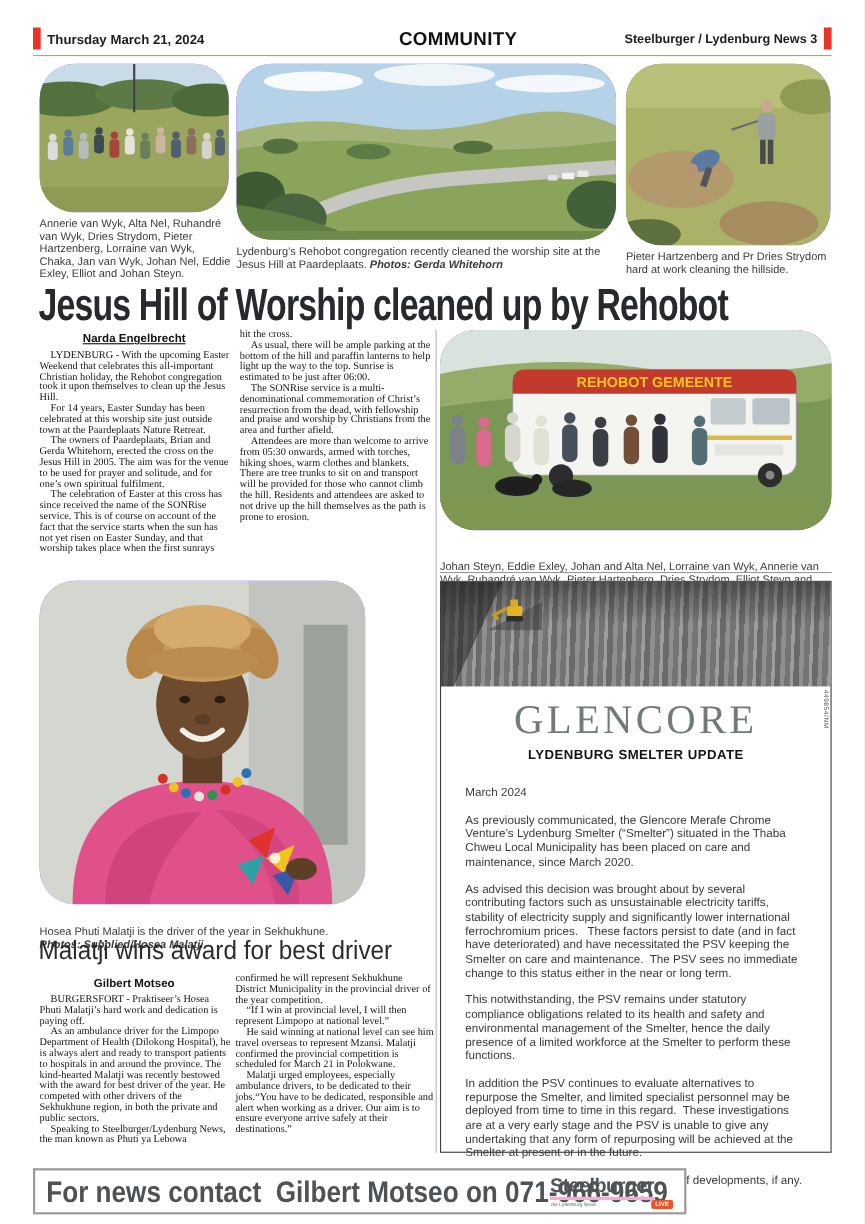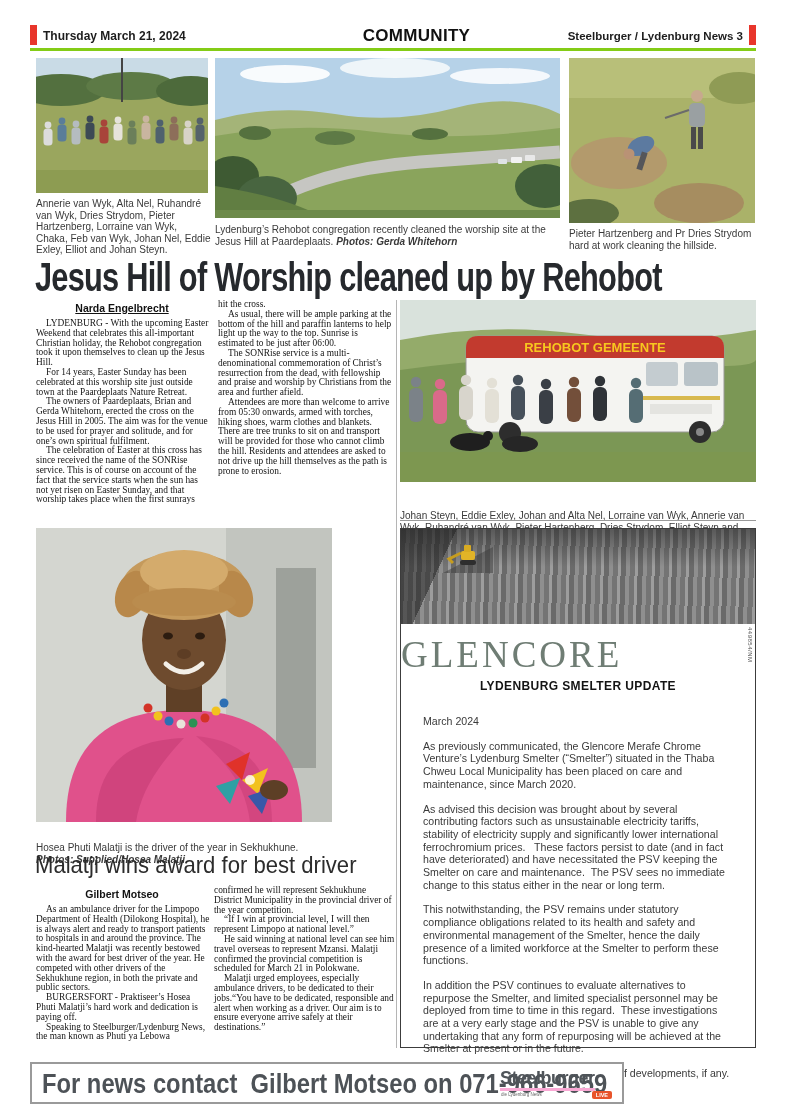--- a/index.html
+++ b/index.html
@@ -1,27 +1,27 @@
 <!DOCTYPE html>
 <html><head>
 <meta charset="utf-8">
 <style>
   * { margin:0; padding:0; box-sizing:border-box; }
   html,body { background:#e9e9e9; }
   body { font-family:"Liberation Serif", serif; }
   .page { position:relative; width:786px; height:1113px; background:#ffffff; margin:0 auto; overflow:hidden; }
 
   
-  .header { position:absolute; left:30px; top:24px; width:726px; height:27px; border-bottom:3px solid #84cc16; }
+  .header { position:absolute; left:30px; top:24px; width:726px; height:27px; border-bottom:1px solid #84cc16; }
   .red-mark { position:absolute; width:7px; height:20px; background:#e8352b; top:1px; }
   .hdr-date { position:absolute; left:13px; top:5px; font-family:"Liberation Sans",sans-serif; font-weight:bold; font-size:12px; color:#1d1d1d; }
   .hdr-section { position:absolute; left:0; right:0; top:2px; text-align:center; font-family:"Liberation Sans",sans-serif; font-weight:bold; font-size:17px; letter-spacing:0.3px; color:#111;margin-left:47px; }
   .hdr-pub { position:absolute; right:13px; top:6px; font-family:"Liberation Sans",sans-serif; font-weight:bold; font-size:11.5px; color:#1d1d1d; }
 
-  .photo { position:absolute; overflow:hidden; background:#8b5cf6; }
+  .photo { position:absolute; overflow:hidden; background:#8b5cf6;border-radius:32px; }
   .photo svg { display:block; }
   .caption { position:absolute; font-family:"Liberation Sans",sans-serif; font-size:10px; line-height:11.6px; color:#3a3a3a; }
   .credit { font-weight:bold; font-style:italic; }
 
   .headline1 { position:absolute; left:35px; top:254px; font-family:"Liberation Sans",sans-serif; font-weight:700; font-size:41px; letter-spacing:-1px; color:#26292d; white-space:nowrap; transform:scaleX(0.75); transform-origin:0 0; }
   .byline { position:absolute; font-family:"Liberation Sans",sans-serif; font-weight:bold; font-size:10.5px; color:#111; text-align:center; }
 
   .body-text { position:absolute; font-family:"Liberation Serif",serif; font-size:9.4px; line-height:9.8px; color:#141414; }
   .body-text p { text-indent:10px; }
   .body-text p.cont { text-indent:0; }
@@ -31,21 +31,21 @@
 
   .headline2 { position:absolute; left:35px; top:851px; font-family:"Liberation Sans",sans-serif; font-weight:400; font-size:24px; color:#2c2c2c; white-space:nowrap; transform:scaleX(0.92); transform-origin:0 0; }
 
   
   .ad { position:absolute; left:400px; top:528px; width:356px; height:520px; border:1px solid #3c3c3c; background:#fff; }
   .ad-photo { position:absolute; left:0; top:0; width:354px; height:95px;
       background:
         linear-gradient(180deg, rgba(35,35,35,0.5), rgba(0,0,0,0) 40%),
         linear-gradient(115deg, rgba(30,30,30,0.5) 0 14%, rgba(0,0,0,0) 14%),
         repeating-linear-gradient(92deg, #6a6a6a 0 5px, #8f8f8f 5px 9px, #747474 9px 14px, #9d9d9d 14px 17px); }
-  .ad-brand { position:absolute; left:0; width:100%; top:104px; text-align:left; font-family:"Liberation Serif",serif; font-size:37px; font-weight:400; letter-spacing:3px; color:#6f7d74; }
+  .ad-brand { position:absolute; left:0; width:100%; top:104px; text-align:center; font-family:"Liberation Serif",serif; font-size:37px; font-weight:400; letter-spacing:3px; color:#6f7d74; }
   .ad-subtitle { position:absolute; left:0; width:100%; top:150px; text-align:center; font-family:"Liberation Sans",sans-serif; font-weight:bold; font-size:12px; letter-spacing:0.4px; color:#141414; }
   .ad-ref { position:absolute; right:2px; top:98px; writing-mode:vertical-rl; font-family:"Liberation Sans",sans-serif; font-size:6px; color:#555; letter-spacing:0.5px; }
   .ad-body { position:absolute; left:22px; top:186px; width:312px; font-family:"Liberation Sans",sans-serif; font-size:10.6px; line-height:12.7px; color:#3a3a3a; }
   .ad-body p { margin:0 0 12px 0; white-space:pre-wrap; }
   .ad-closing { padding-left:38px; }
 
   
   .footer { position:absolute; left:30px; top:1062px; width:594px; height:42px; border:2px solid #9a9a9a; background:#fff; }
   .footer-text { position:absolute; left:10px; top:5px; font-family:"Liberation Sans",sans-serif; font-weight:bold; font-size:27px; color:#4d5257; white-space:pre; transform:scaleX(0.88); transform-origin:0 0; }
   .logo { position:absolute; right:10px; top:4px; width:112px; height:32px; }
@@ -88,21 +88,21 @@
       <use href="#pa" x="68" y="76" fill="#a8443a"></use>
         <use href="#pa" x="82" y="73" fill="#e6e3da"></use>
       <use href="#pa" x="96" y="77" fill="#6b7f5a"></use>
         <use href="#pa" x="110" y="72" fill="#c9b5a0"></use>
       <use href="#pa" x="124" y="76" fill="#4f616e"></use>
         <use href="#pa" x="138" y="73" fill="#8d6e5a"></use>
       <use href="#pa" x="152" y="77" fill="#d8d3c8"></use>
         <use href="#pa" x="164" y="74" fill="#55626b"></use>
     </svg>
   </div>
-  <div class="caption" style="left:36px; top:198px; width:175px;">Annerie van Wyk, Alta Nel, Ruhandré van Wyk, Dries Strydom, Pieter Hartzenberg, Lorraine van Wyk, Chaka, Feb van Wyk, Johan Nel, Eddie Exley, Elliot and Johan Steyn.</div>
+  <div class="caption" style="left:36px; top:198px; width:175px;">Annerie van Wyk, Alta Nel, Ruhandré van Wyk, Dries Strydom, Pieter Hartzenberg, Lorraine van Wyk, Chaka, Jan van Wyk, Johan Nel, Eddie Exley, Elliot and Johan Steyn.</div>
 
   <div class="photo" style="left:215px; top:58px; width:345px; height:160px;">
     <svg viewBox="0 0 345 160" width="345" height="160">
       <rect width="345" height="160" fill="#b6d2e8"></rect>
       <ellipse cx="70" cy="16" rx="45" ry="9" fill="#ffffff" opacity="0.9"></ellipse>
       <ellipse cx="180" cy="10" rx="55" ry="10" fill="#f4f8fb" opacity="0.9"></ellipse>
       <ellipse cx="285" cy="18" rx="50" ry="8" fill="#ffffff" opacity="0.85"></ellipse>
       <path d="M0,62 Q60,46 120,56 T240,50 T345,56 L345,160 L0,160 Z" fill="#a4b478"></path>
       <path d="M0,78 Q80,64 160,74 T345,70 L345,160 L0,160 Z" fill="#8aa45c"></path>
       <ellipse cx="40" cy="75" rx="16" ry="7" fill="#55713f"></ellipse>
@@ -232,22 +232,22 @@
       <circle cx="214" cy="252" r="5" fill="#fff" opacity="0.8"></circle>
       <ellipse cx="238" cy="262" rx="14" ry="10" fill="#5d3f26"></ellipse>
     </svg>
   </div>
   <div class="caption" style="left:36px; top:827px; width:356px;margin-top:15px;"><span>Hosea Phuti Malatji is the driver of the year in Sekhukhune.</span><br><span class="credit">Photos: Supplied/Hosea Malatji</span></div>
 
   <div class="headline2">Malatji wins award for best driver</div>
   <div class="byline" style="left:36px; top:888px; width:172px;">Gilbert Motseo</div>
 
   <div class="body-text" style="left:36px; top:905px; width:174px;">
+    <p>BURGERSFORT - Praktiseer’s Hosea Phuti Malatji’s hard work and dedication is paying off.</p>
     <p>As an ambulance driver for the Limpopo Department of Health (Dilokong Hospital), he is always alert and ready to transport patients to hospitals in and around the province. The kind-hearted Malatji was recently bestowed with the award for best driver of the year. He competed with other drivers of the Sekhukhune region, in both the private and public sectors.</p>
-    <p>BURGERSFORT - Praktiseer’s Hosea Phuti Malatji’s hard work and dedication is paying off.</p>
     <p>Speaking to Steelburger/Lydenburg News, the man known as Phuti ya Lebowa</p>
   </div>
   <div class="body-text" style="left:214px; top:886px; width:182px;">
     <p class="cont">confirmed he will represent Sekhukhune District Municipality in the provincial driver of the year competition.</p>
     <p>“If I win at provincial level, I will then represent Limpopo at national level.”</p>
     <p>He said winning at national level can see him travel overseas to represent Mzansi. Malatji confirmed the provincial competition is scheduled for March 21 in Polokwane.</p>
     <p>Malatji urged employees, especially ambulance drivers, to be dedicated to their jobs.“You have to be dedicated, responsible and alert when working as a driver. Our aim is to ensure everyone arrive safely at their destinations.”</p>
   </div>
 
   <div class="ad">

